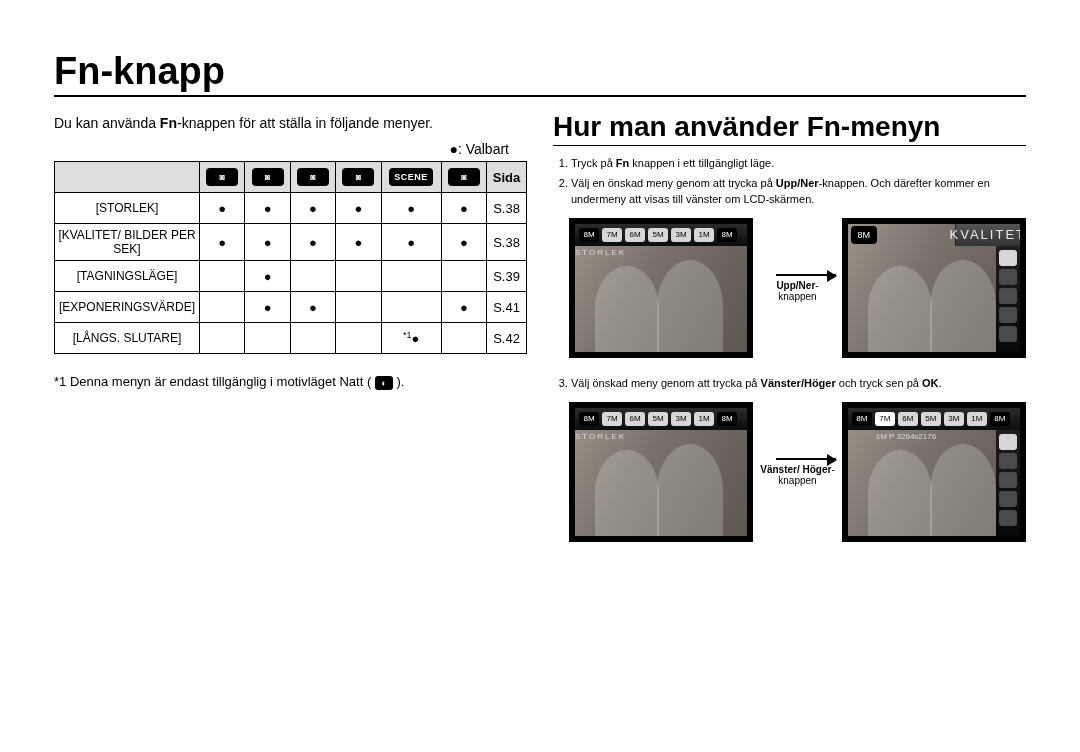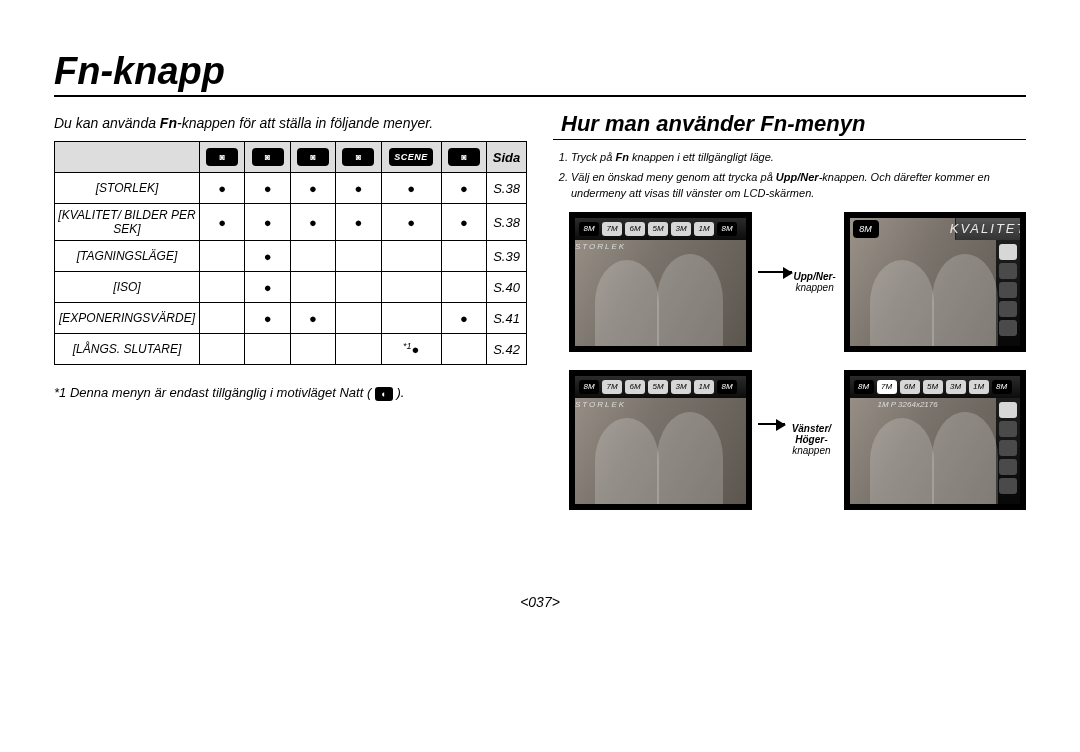--- a/index.html
+++ b/index.html
@@ -10,21 +10,20 @@
     background: #fff;
     font-family: Arial, Helvetica, sans-serif;
     color: #000;
   }
   .page {
     box-sizing: border-box;
     width: 1080px;
     height: 628px;
     padding: 50px 54px 20px 54px;
     position: relative;
-    font-style: italic;
   }
   .title {
     font-size: 38px;
     font-weight: 700;
     margin: 0 0 2px 0;
   }
   .title-rule {
     border: none;
     border-top: 2px solid #000;
     margin: 2px 0 14px 0;
@@ -100,23 +99,23 @@
     background: #000;
     color: #fff;
     text-align: center;
     font-size: 9px;
     line-height: 14px;
     border-radius: 3px;
     vertical-align: middle;
   }
   
   .subhead {
-    font-size: 22px;
+    font-size: 28px;
     font-weight: 700;
-    margin: 0 0 2px 8px;
+    margin: 0 0 2px 0;
   }
   .sub-rule {
     border: none;
     border-top: 1.5px solid #000;
     margin: 0 0 10px 0;
   }
   ol.steps {
     font-size: 11px;
     padding-left: 18px;
     margin: 6px 0 10px 0;
@@ -214,21 +213,21 @@
   .lcd .bigchip {
     position: absolute;
     top: 2px; left: 3px;
     width: 26px; height: 18px;
     background: #000; color:#fff;
     border-radius:4px;
     display:flex; align-items:center; justify-content:center;
     font-size:9px;
   }
   .arrowbox {
-    display:flex; flex-direction:row; align-items:flex-start; justify-content:center;
+    display:flex; flex-direction:column; align-items:flex-end; justify-content:center;
     width: 80px;
     font-size: 10px;
     text-align:center;
   }
   .arrowline {
     width: 60px;
     height: 0;
     border-top: 2px solid #000;
     position: relative;
     margin-bottom: 4px;
@@ -257,20 +256,21 @@
 <div class="page">
   <div class="title">Fn-knapp</div>
   <hr class="title-rule">
 
   <div class="cols">
 
     <div class="left">
       <p class="intro">
         <span>Du kan använda </span><b>Fn</b><span>-knappen för att ställa in följande menyer.</span>
       </p>
+      <div class="legend">●: Valbart</div>
 
       <table class="ft">
         <thead>
           <tr>
             <th class="rowhead"></th>
             <th><span class="mode-ico">◙</span></th>
             <th><span class="mode-ico">◙</span></th>
             <th><span class="mode-ico">◙</span></th>
             <th><span class="mode-ico">◙</span></th>
             <th><span class="mode-ico wide">SCENE</span></th>
@@ -303,30 +303,20 @@
               <td class="rowhead">[TAGNINGSLÄGE]</td>
               <td></td>
               <td>●</td>
               <td></td>
               <td></td>
               <td></td>
               <td></td>
               <td>S.39</td>
             </tr>
             <tr>
-              <td class="rowhead">[ISO]</td>
-              <td></td>
-              <td>●</td>
-              <td></td>
-              <td></td>
-              <td></td>
-              <td></td>
-              <td>S.40</td>
-            </tr>
-            <tr>
               <td class="rowhead">[EXPONERINGSVÄRDE]</td>
               <td></td>
               <td>●</td>
               <td>●</td>
               <td></td>
               <td></td>
               <td>●</td>
               <td>S.41</td>
             </tr>
             <tr>
@@ -391,20 +381,25 @@
             <div class="ritem"></div>
             <div class="ritem"></div>
             <div class="ritem"></div>
             <div class="ritem"></div>
           </div>
           <div class="silA"></div>
           <div class="silB"></div>
         </div>
       </div>
 
+      <ol class="steps" start="3">
+        <li>
+          <span>Välj önskad meny genom att trycka på </span><b>Vänster/Höger</b><span> och tryck sen på </span><b>OK</b><span>.</span>
+        </li>
+      </ol>
 
       <div class="figrow">
         <div class="lcd">
           <div class="topbar">
             <span class="chip dark">8M</span>
             <span class="chip light">7M</span>
             <span class="chip light">6M</span>
             <span class="chip light">5M</span>
             <span class="chip light">3M</span>
             <span class="chip light">1M</span>
@@ -438,14 +433,13 @@
             <div class="ritem"></div>
             <div class="ritem"></div>
           </div>
           <div class="silA"></div>
           <div class="silB"></div>
         </div>
       </div>
     </div>
   </div>
 
-  <div class="pagenum">&lt;037&gt;</div>
 </div>
 
 </body></html>

